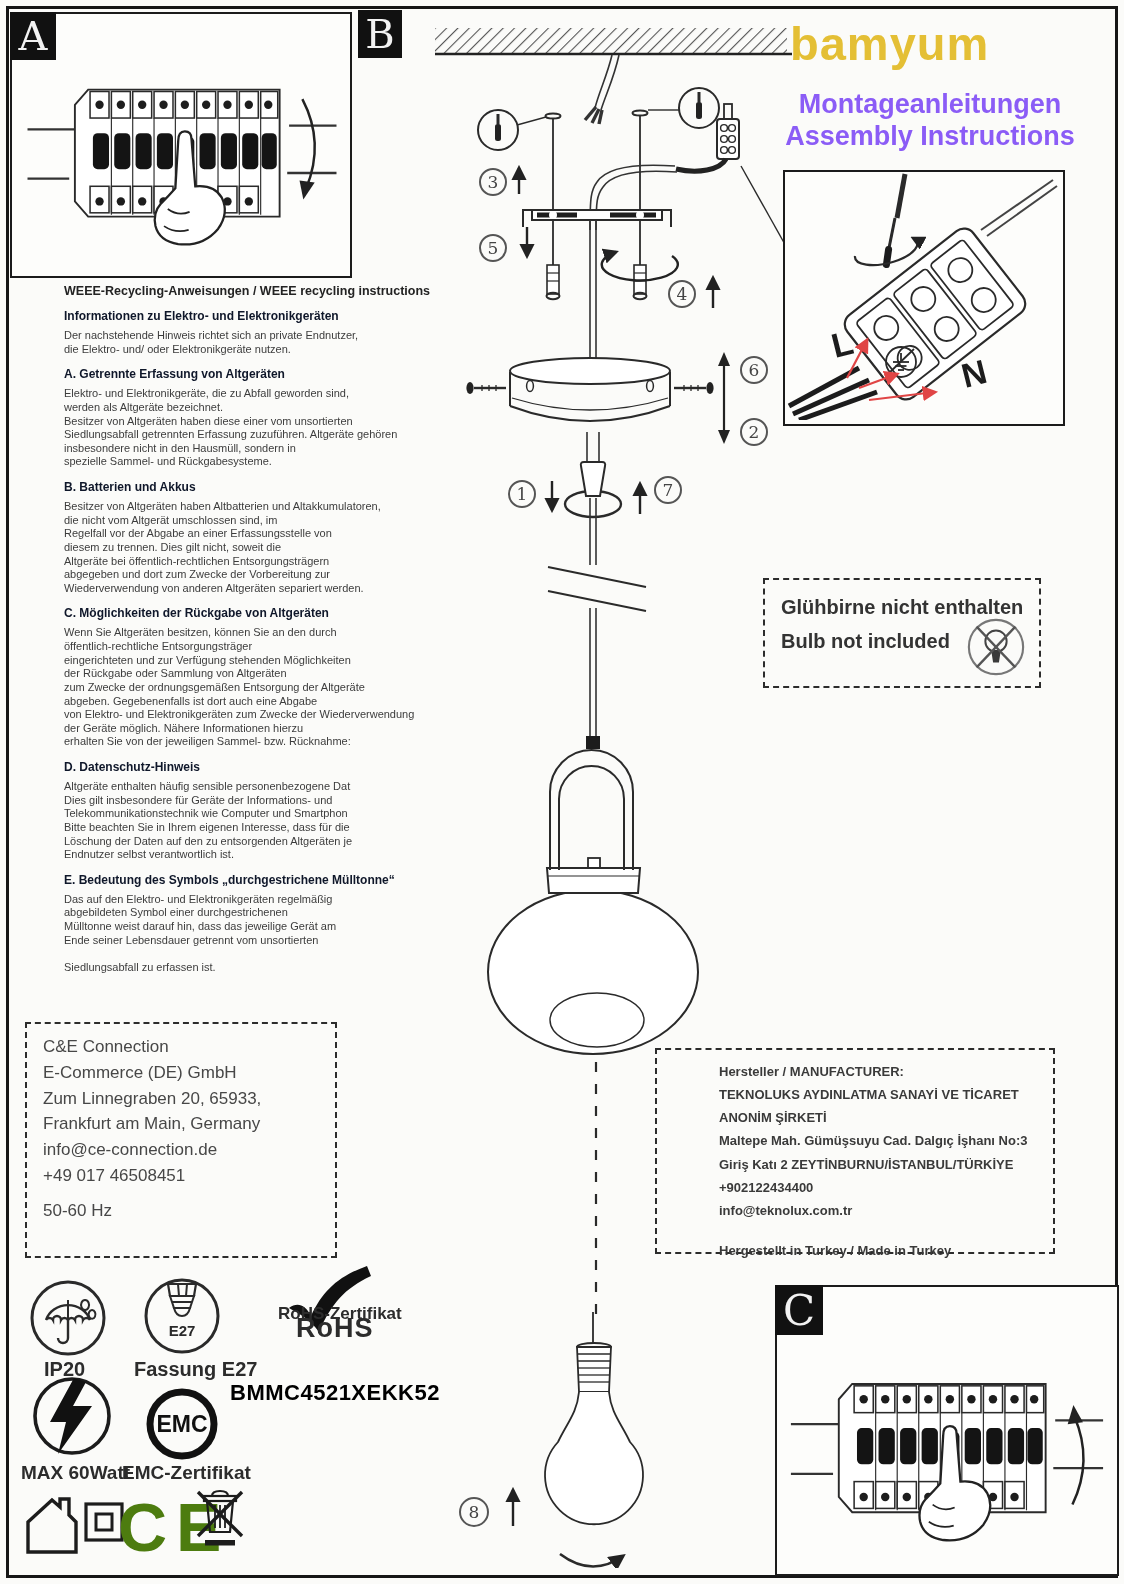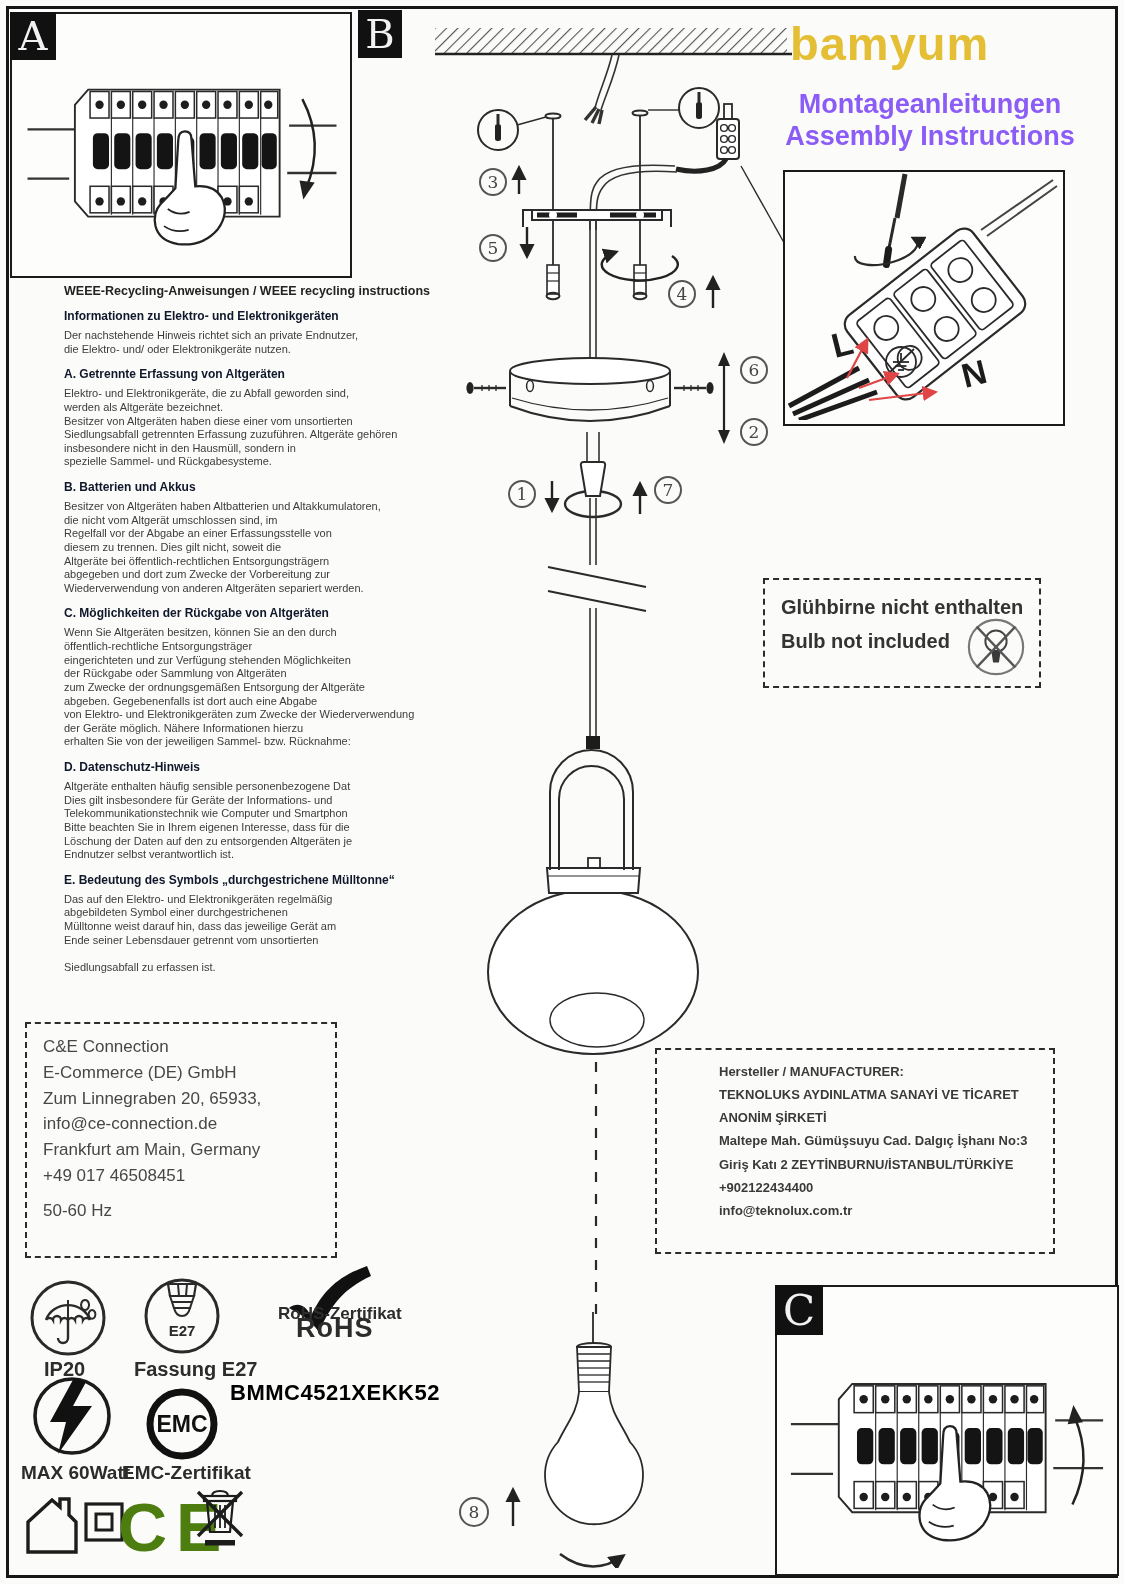--- a/index.html
+++ b/index.html
@@ -364,35 +364,36 @@
       <line x1="12" y1="11" x2="52" y2="53" stroke="#555" stroke-width="2.4"></line>
       <line x1="52" y1="11" x2="12" y2="53" stroke="#555" stroke-width="2.4"></line>
     </svg>
   </div>
 
   <div class="dashed rsp">
     <div class="rsp-in">
       <div>C&amp;E Connection</div>
       <div>E-Commerce (DE) GmbH</div>
       <div>Zum Linnegraben 20, 65933,</div>
+      <div>Frankfurt am Main, Germany</div>
       <div>info@ce-connection.de</div>
-      <div>Frankfurt am Main, Germany</div>
       <div>+49 017 46508451</div>
       <div class="rsp-f">50-60 Hz</div>
     </div>
   </div>
 
   <div class="dashed manu">
     <div class="manu-in">
       <div>Hersteller / MANUFACTURER:</div>
       <div>TEKNOLUKS AYDINLATMA SANAYİ VE TİCARET ANONİM ŞİRKETİ</div>
       <div>Maltepe Mah. Gümüşsuyu Cad. Dalgıç İşhanı No:3</div>
       <div>Giriş Katı 2 ZEYTİNBURNU/İSTANBUL/TÜRKİYE</div>
       <div>+902122434400</div>
       <div>info@teknolux.com.tr</div>
+      <div class="manu-origin">Hergestellt in Turkey / Made in Turkey</div>
     </div>
   </div>
 
   <svg class="cicon" style="left:28px;top:1278px;" width="80" height="80" viewBox="0 0 80 80">
     <circle cx="40" cy="40" r="36" fill="none" stroke="#2a2a2a" stroke-width="3"></circle>
     <path d="M 18,42 A 23,21 0 0 1 62,42 A 4,4 0 0 0 55,42 A 4,4 0 0 0 47,42 A 4,4 0 0 0 40,42 A 4,4 0 0 0 33,42 A 4,4 0 0 0 25,42 A 4,4 0 0 0 18,42 Z" fill="none" stroke="#2a2a2a" stroke-width="2.4"></path>
     <line x1="40" y1="22" x2="40" y2="42" stroke="#2a2a2a" stroke-width="2"></line>
     <path d="M 40,42 L 40,60 A 5,5 0 0 1 30,60" fill="none" stroke="#2a2a2a" stroke-width="2.4"></path>
     <path d="M 57,22 a 4,5 0 1 0 0.1,0 Z" fill="none" stroke="#2a2a2a" stroke-width="2"></path>
     <path d="M 64,32 a 3.4,4.4 0 1 0 0.1,0 Z" fill="none" stroke="#2a2a2a" stroke-width="2"></path>

